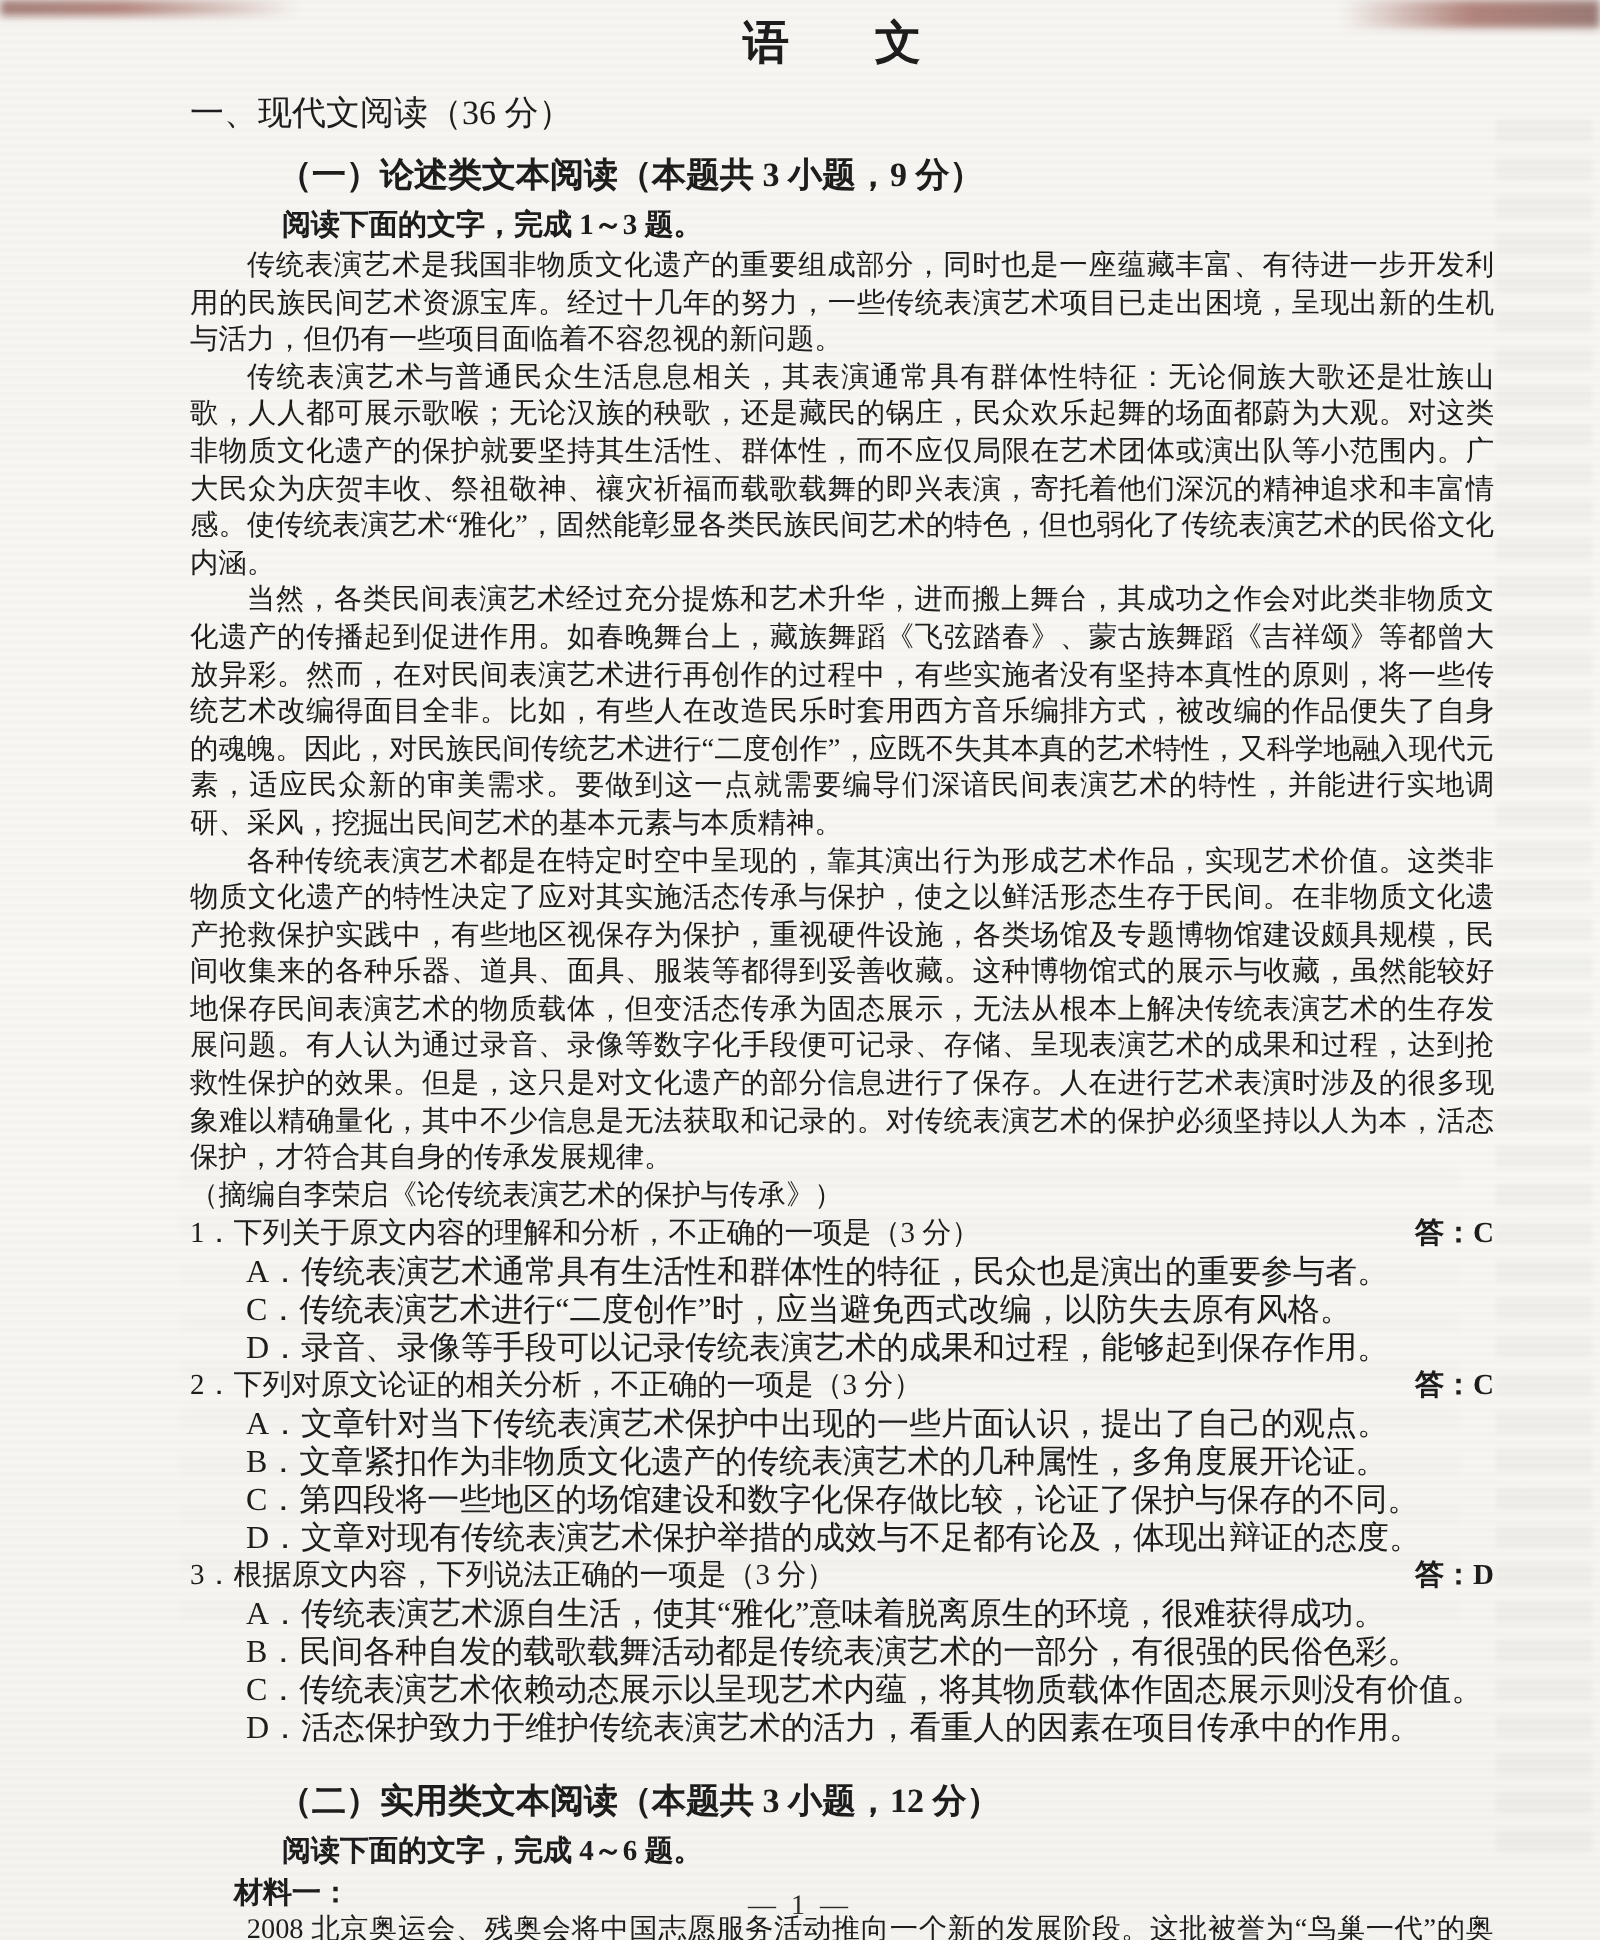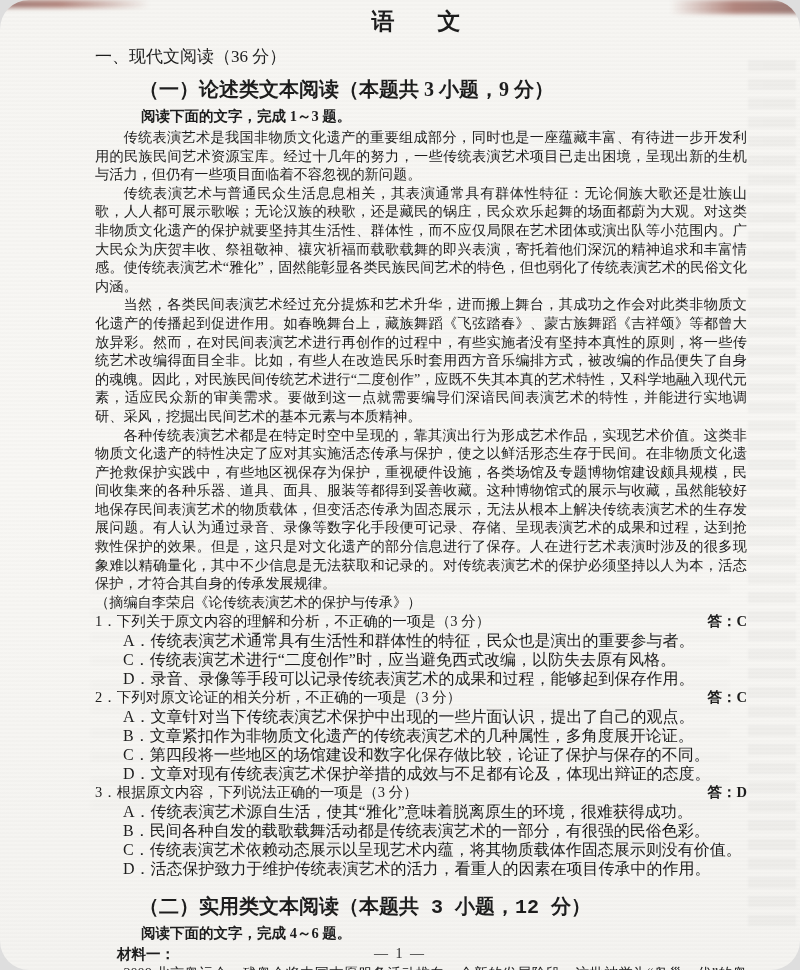--- a/index.html
+++ b/index.html
@@ -2,40 +2,40 @@
 <html><head>
 <meta charset="utf-8">
 <style>
   html,body { margin:0; padding:0; }
   body { background:#dedede; font-family:"Liberation Serif","DejaVu Serif",serif; }
   .page {
     position:relative; width:800px; height:970px; margin:0 auto;
     background:
       repeating-linear-gradient(0deg, rgba(0,0,0,0.012) 0 2px, rgba(255,255,255,0.015) 2px 4px),
       linear-gradient(180deg,#f6f5f2 0%, #f8f7f4 50%, #f4f3f0 100%);
-    color:#1d1d1d; overflow:hidden;border-radius:29px;
+    color:#1d1d1d; overflow:hidden;
   }
   
   .smudge { position:absolute; filter:blur(2px); opacity:.55; pointer-events:none; }
   .smudge.tl { left:0; top:0; width:150px; height:8px;
     background:linear-gradient(90deg,#5d1b14 0%, #7a2a1e 40%, transparent 100%); }
   .smudge.tr { right:0; top:0; width:130px; height:14px;
     background:linear-gradient(270deg,#4f150f 0%, #7a2a1e 50%, transparent 100%); }
   .ghost-col { position:absolute; right:4px; top:60px; bottom:40px; width:48px; opacity:.5;
     background:repeating-linear-gradient(180deg, rgba(110,110,110,0.10) 0 11px, transparent 11px 19px);
     filter:blur(1.2px); pointer-events:none; }
   .ghost-mid { position:absolute; left:90px; right:70px; top:560px; height:260px; opacity:.35;
     background:repeating-linear-gradient(180deg, rgba(120,120,120,0.06) 0 10px, transparent 10px 24px);
     filter:blur(1.5px); pointer-events:none; }
 
   .content { position:absolute; left:95px; top:6px; width:652px; }
   .title { text-align:center; font-size:23px; font-weight:bold; letter-spacing:10px;
     margin:0 0 8px 0; }
   .sec-head { font-weight:normal; font-size:17px; margin:0 0 8px 0; }
-  .sub-head { font-weight:bold; font-size:20px; margin:8px 0 4px 44px; }
+  .sub-head { font-weight:bold; font-size:17px; margin:8px 0 4px 44px; }
   .intro { font-size:14.5px; margin:2px 0 2px 46px;font-weight:bold; }
   .material-label { font-size:14.5px; font-weight:bold; margin:1px 0 0 22px; }
   .body-para { font-size:14.2px; line-height:18.6px; text-align:justify;
     text-indent:2em; margin:0; }
   .material-para { line-height:18.2px; }
   .attribution { font-size:14.2px; text-align:left; line-height:19px; margin:0; }
   .question { margin:0; }
   .q-row { display:flex; justify-content:space-between; align-items:baseline;
     font-size:14.5px; line-height:19px; }
   .q-stem { flex:1; }
@@ -95,20 +95,20 @@
         <span class="q-ans">答：D</span>
       </div>
       <div class="q-option">A．传统表演艺术源自生活，使其“雅化”意味着脱离原生的环境，很难获得成功。</div>
       <div class="q-option">B．民间各种自发的载歌载舞活动都是传统表演艺术的一部分，有很强的民俗色彩。</div>
       <div class="q-option">C．传统表演艺术依赖动态展示以呈现艺术内蕴，将其物质载体作固态展示则没有价值。</div>
       <div class="q-option">D．活态保护致力于维护传统表演艺术的活力，看重人的因素在项目传承中的作用。</div>
     </div>
 
     <div class="gap-before-part2"></div>
 
-    <div class="sub-head" style="margin-left:44px;font-family:Liberation Mono, monospace;">（二）实用类文本阅读（本题共 3 小题，12 分）</div>
+    <div class="sub-head" style="margin-left:44px;">（二）实用类文本阅读（本题共 3 小题，12 分）</div>
     <div class="intro">阅读下面的文字，完成 4～6 题。</div>
     <div class="material-label">材料一：</div>
     <p class="body-para material-para">2008 北京奥运会、残奥会将中国志愿服务活动推向一个新的发展阶段。这批被誉为“鸟巢一代”的奥运志愿者通过积极参与和真诚奉献，在奥运会的平台上展现、锻炼和成就了自己。奥运会服务经历给“鸟巢一代”志愿者烙下了深深的印记，可以发现，奥运志愿服务的实践产生了一种共同的精神素养，志愿者分享的回忆背后所蕴含的价值取向与我国倡导的“爱国”“敬业”“诚信”“友善”等社会主义核心价值观有着较高的契合。他们积极投身奥运这一全球性的体育文化盛典，充满了对国家的热爱和认同，展现出这代人的社会担当和国际视野。因</p>
   </div>
 
   <div class="page-number">— 1 —</div>
 </div>
 
 </body></html>

